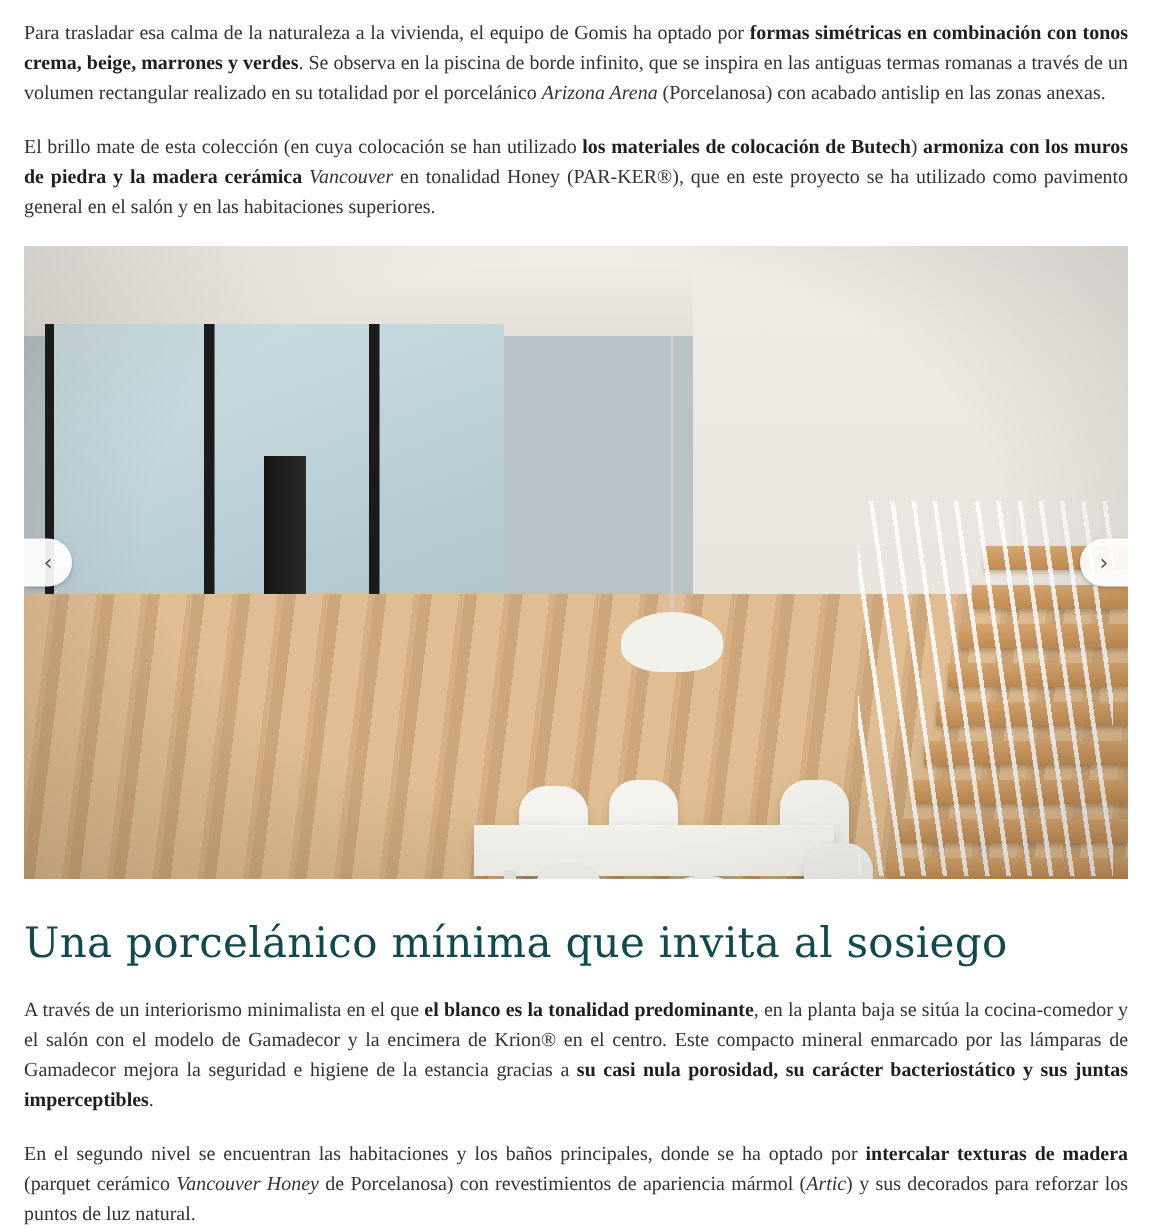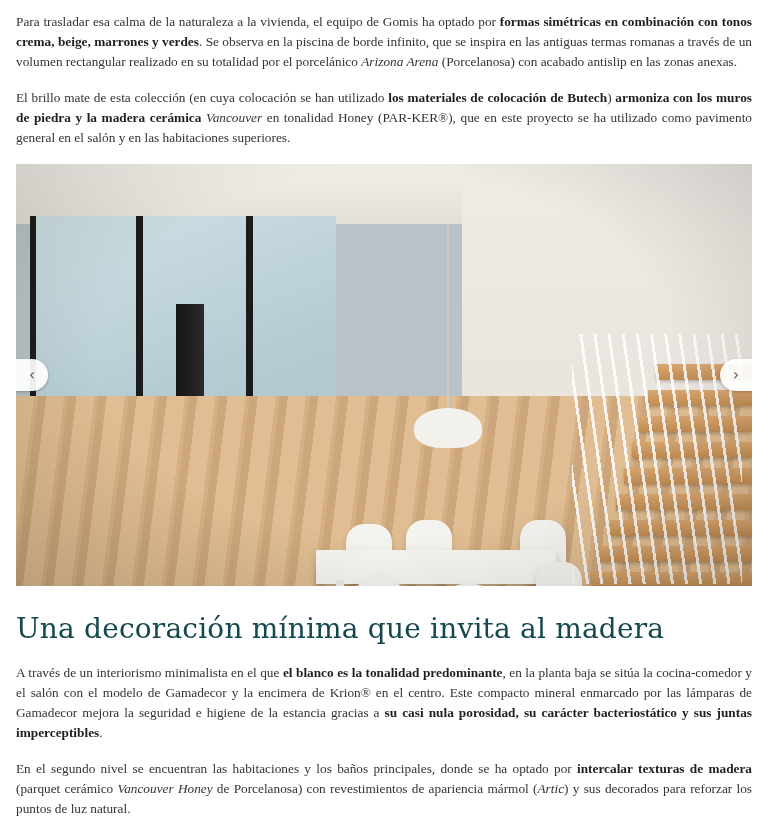--- a/index.html
+++ b/index.html
@@ -231,21 +231,21 @@
         <div class="ph-step" style="top:208px; width:160px;"></div>
 
       </div>
       <div class="ph-rail"></div>
       <div class="ph-vignette"></div>
     </div>
     <div class="arrow arrow-prev">‹</div>
     <div class="arrow arrow-next">›</div>
   </div>
 
-  <h2 class="section-heading">Una decoración mínima que invita al madera</h2>
+  <h2 class="section-heading">Una porcelánico mínima que invita al sosiego</h2>
 
   <p class="body-text">
     <span>A través de un interiorismo minimalista en el que </span><span class="t-bold">el blanco es la tonalidad predominante</span><span>, en la planta baja se sitúa la cocina-comedor y el salón con el modelo de Gamadecor y la encimera de Krion® en el centro. Este compacto mineral enmarcado por las lámparas de Gamadecor mejora la seguridad e higiene de la estancia gracias a </span><span class="t-bold">su casi nula porosidad, su carácter bacteriostático y sus juntas imperceptibles</span><span>.</span>
   </p>
 
   <p class="body-text">
     <span>En el segundo nivel se encuentran las habitaciones y los baños principales, donde se ha optado por </span><span class="t-bold">intercalar texturas de madera</span><span> (parquet cerámico </span><span class="t-italic">Vancouver Honey</span><span> de Porcelanosa) con revestimientos de apariencia mármol (</span><span class="t-italic">Artic</span><span>) y sus decorados para reforzar los puntos de luz natural.</span>
   </p>
 
 </div>

